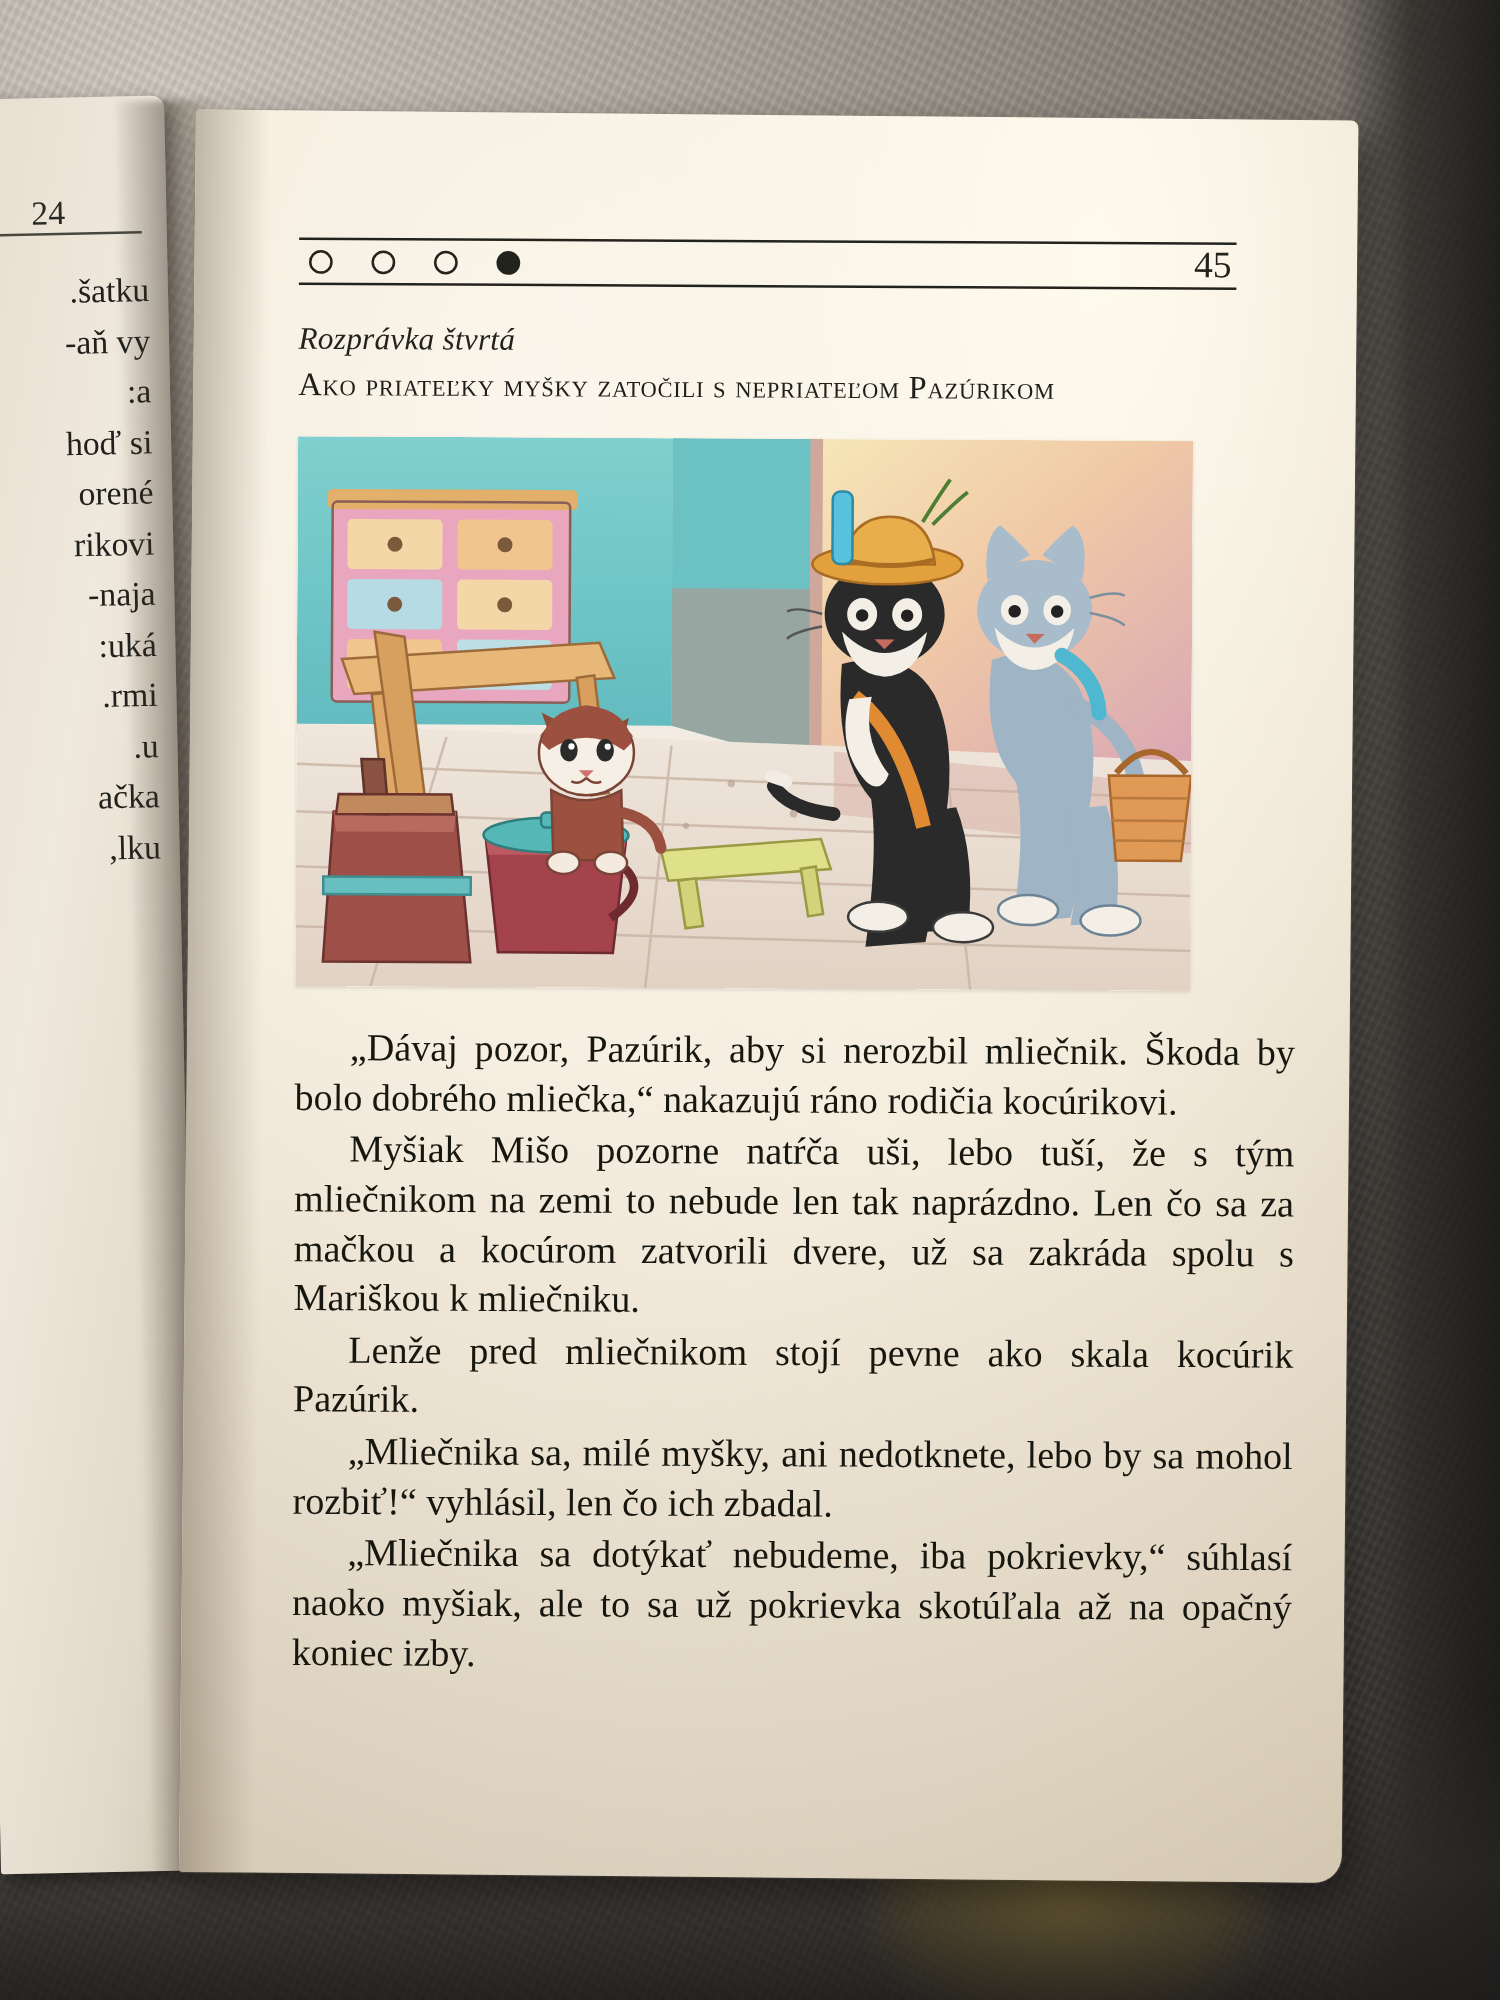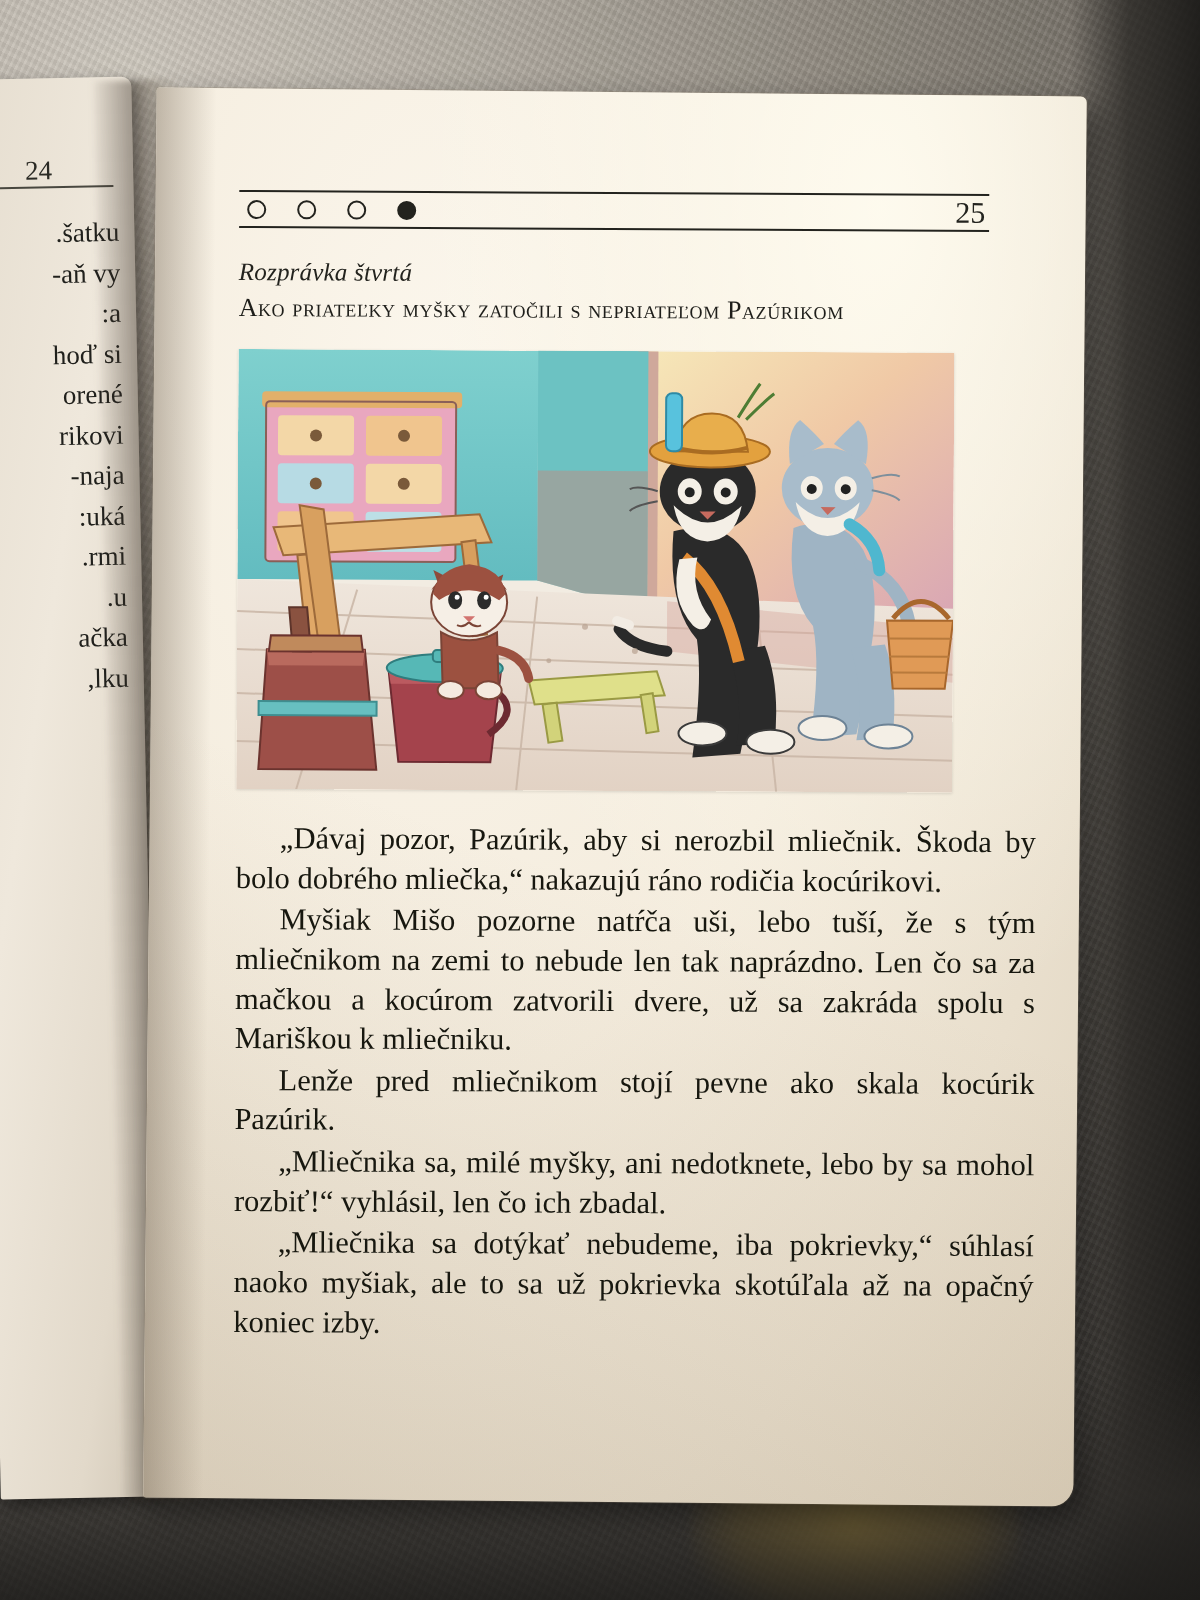--- a/index.html
+++ b/index.html
@@ -268,21 +268,21 @@
     <div class="rp-inner curve">
 
       <div class="header-rules">
         <div class="rule-top"></div>
         <div class="dots">
           <span class="dot"></span>
           <span class="dot"></span>
           <span class="dot"></span>
           <span class="dot filled"></span>
         </div>
-        <div class="page-number-right">25</div>
+        <div class="page-number-right">45</div>
         <div class="rule-bottom"></div>
       </div>
 
       <div class="chapter-kicker">Rozprávka štvrtá</div>
       <div class="chapter-title">Ako priateľky myšky zatočili s nepriateľom Pazúrikom</div>
 
       <div class="illo">
         <svg viewBox="0 0 716 440" width="716" height="440" xmlns="http://www.w3.org/2000/svg">
           <defs>
             <linearGradient id="wallL" x1="0" y1="0" x2="0" y2="1">

